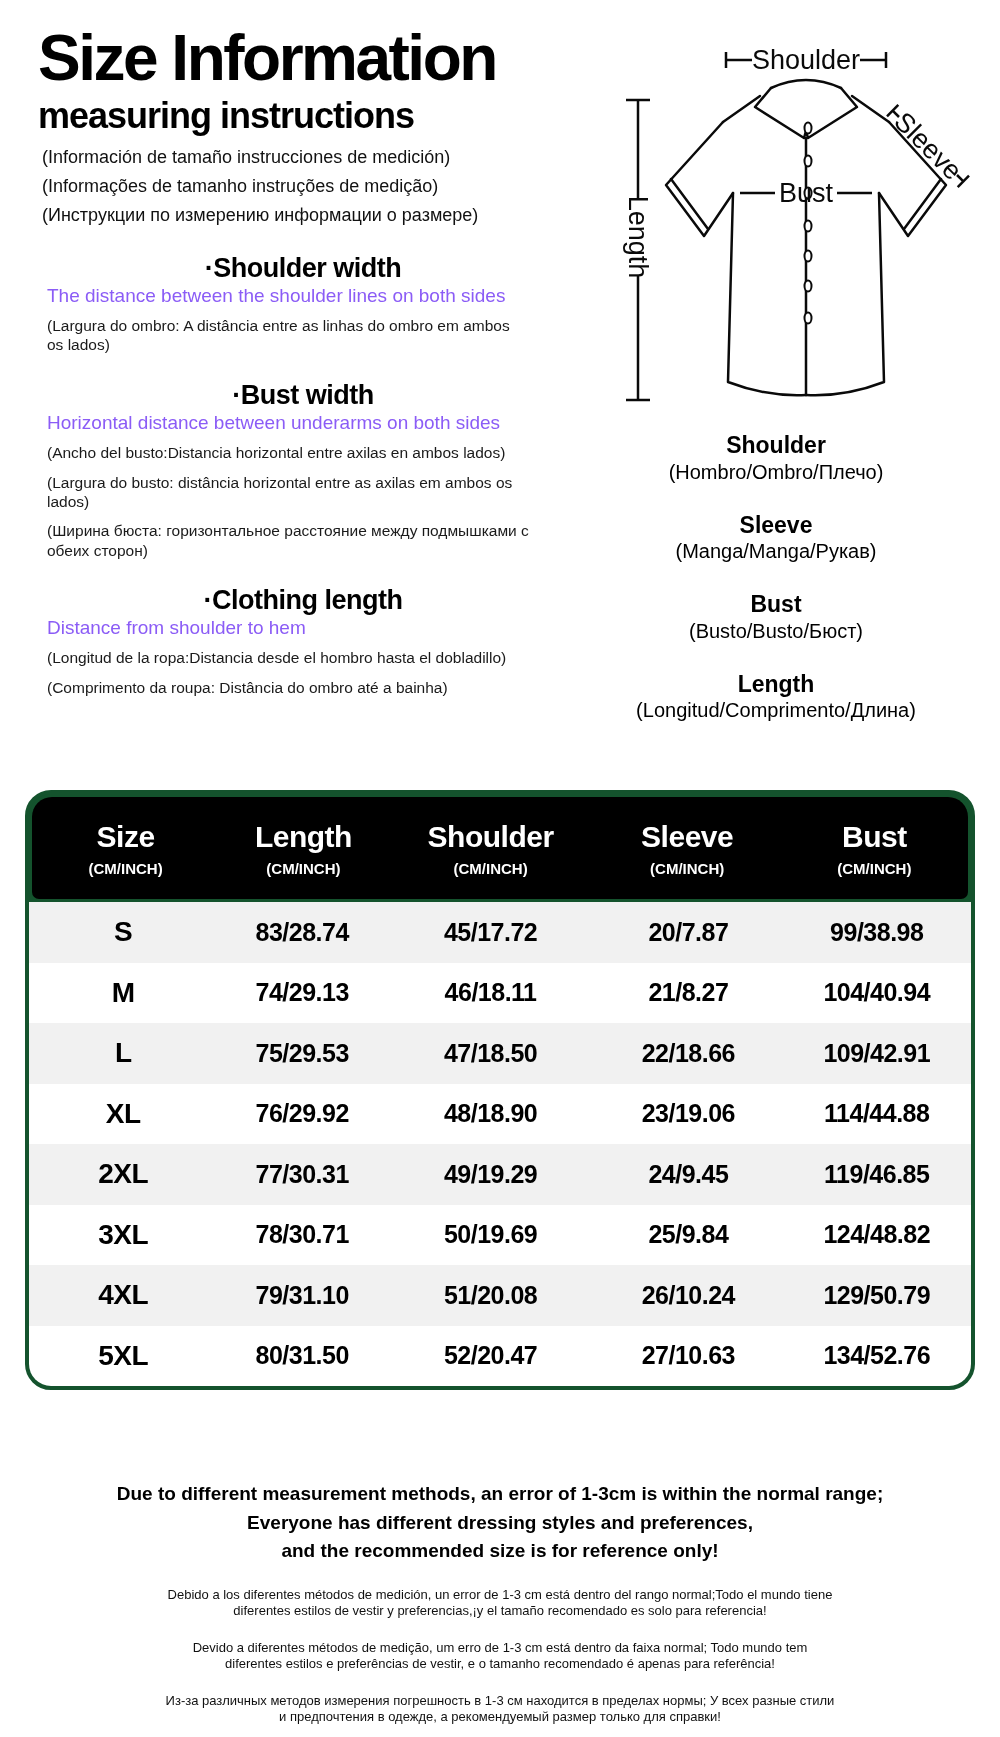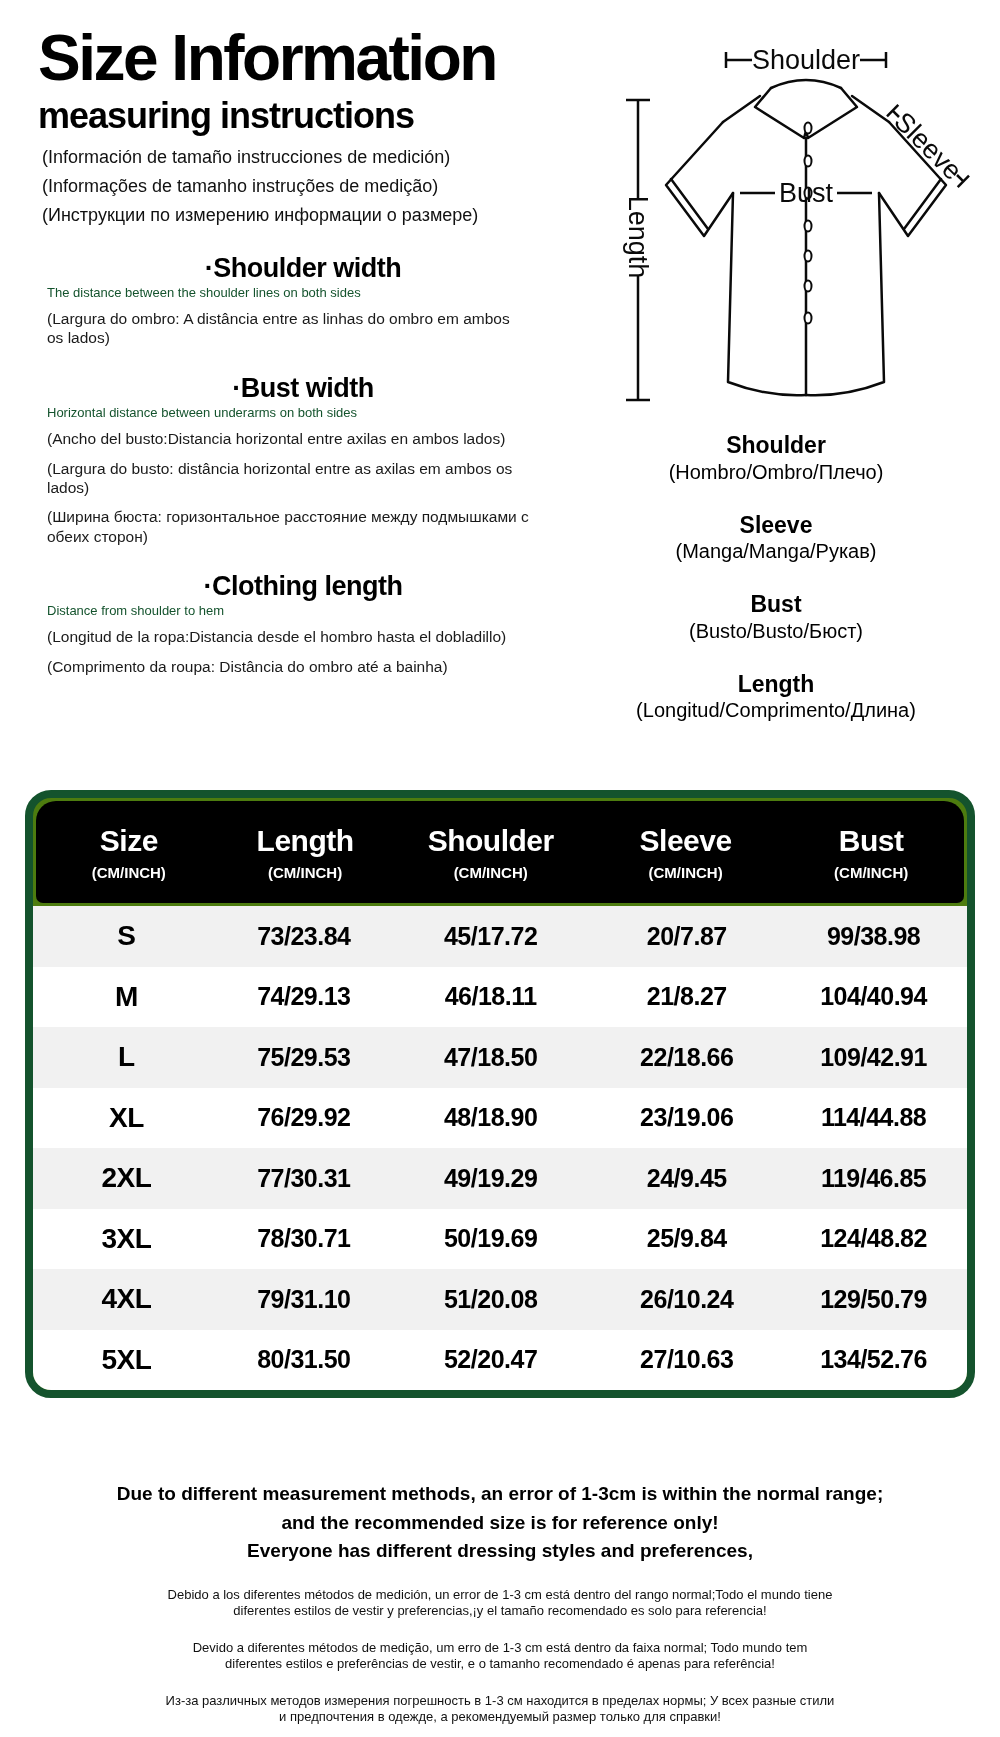--- a/index.html
+++ b/index.html
@@ -8,34 +8,34 @@
 
   
   .intro{position:absolute;left:38px;top:26px;width:530px;}
   .title{font-size:64px;font-weight:700;letter-spacing:-2.5px;line-height:1.02;margin:0;}
   .subtitle{font-size:36px;font-weight:700;letter-spacing:-1px;margin:4px 0 8px 0;}
   .intro-tr{font-size:18px;line-height:1.38;margin:4px;color:#111;}
 
   .sec{margin-top:26px;}
   .sec-head{font-size:27px;font-weight:700;letter-spacing:-0.5px;line-height:1.05;text-align:center;}
   .bullet{font-size:27px;font-weight:700;}
-  .sec-desc{font-size:13px;margin:3px 0 9px 9px;color:#14532d;}
+  .sec-desc{font-size:19px;margin:3px 0 9px 9px;color:#8b5cf6;}
   .sec-tr{font-size:15.5px;line-height:1.25;margin:0 0 10px 9px;max-width:482px;color:#1a1a1a;}
 
   
   .diagram{position:absolute;left:552px;top:30px;width:448px;text-align:center;}
   svg text{font-family:"Liberation Sans",sans-serif;fill:#0a0a0a;}
   .legend{margin-top:20px;}
   .leg{margin-bottom:27px;}
   .leg-term{font-size:23px;font-weight:700;line-height:1.2;}
   .leg-tr{font-size:20px;line-height:1.25;text-align:center;}
 
   
   .size-table{position:absolute;left:25px;top:790px;width:950px;box-sizing:border-box;
-              border:8px solid #14532d;border-radius:26px;background:#4d7c0f;overflow:hidden;}
+              border:4px solid #14532d;border-radius:26px;background:#14532d;overflow:hidden;}
   .thead{display:flex;background:#000;color:#fff;margin:3px;height:102px;
          border-radius:20px 20px 7px 7px;align-items:center;}
   .th{display:flex;flex-direction:column;align-items:center;justify-content:center;}
   .th-label{font-size:30px;font-weight:700;letter-spacing:-0.5px;}
   .th-unit{font-size:15px;font-weight:700;margin-top:6px;}
   .c1{width:20%;}.c2{width:18%;}.c3{width:22%;}.c4{width:20%;}.c5{width:20%;}
   .row{display:flex;height:60.5px;align-items:center;background:#fff;}
   .row.odd{background:#f1f1f1;}
   .cell{text-align:center;font-size:25px;font-weight:700;letter-spacing:-0.5px;}
   .cell.size{font-size:28px;}
@@ -182,21 +182,21 @@
         <span class="th-unit">(CM/INCH)</span>
       </div>
       <div class="th c5">
         <span class="th-label">Bust</span>
         <span class="th-unit">(CM/INCH)</span>
       </div>
     </div>
 
     <div class="row odd">
       <div class="cell size c1">S</div>
-      <div class="cell c2">73/23.84</div>
+      <div class="cell c2">83/28.74</div>
       <div class="cell c3">45/17.72</div>
       <div class="cell c4">20/7.87</div>
       <div class="cell c5">99/38.98</div>
     </div>
     <div class="row">
       <div class="cell size c1">M</div>
       <div class="cell c2">74/29.13</div>
       <div class="cell c3">46/18.11</div>
       <div class="cell c4">21/8.27</div>
       <div class="cell c5">104/40.94</div>
@@ -241,22 +241,22 @@
       <div class="cell c2">80/31.50</div>
       <div class="cell c3">52/20.47</div>
       <div class="cell c4">27/10.63</div>
       <div class="cell c5">134/52.76</div>
     </div>
   </div>
 
   <div class="footer">
     <div class="f-en">
       <div>Due to different measurement methods, an error of 1-3cm is within the normal range;</div>
+      <div>Everyone has different dressing styles and preferences,</div>
       <div>and the recommended size is for reference only!</div>
-      <div>Everyone has different dressing styles and preferences,</div>
     </div>
     <div class="f-block">
       <div>Debido a los diferentes métodos de medición, un error de 1-3 cm está dentro del rango normal;Todo el mundo tiene</div>
       <div>diferentes estilos de vestir y preferencias,¡y el tamaño recomendado es solo para referencia!</div>
     </div>
     <div class="f-block">
       <div>Devido a diferentes métodos de medição, um erro de 1-3 cm está dentro da faixa normal; Todo mundo tem</div>
       <div>diferentes estilos e preferências de vestir, e o tamanho recomendado é apenas para referência!</div>
     </div>
     <div class="f-block">

